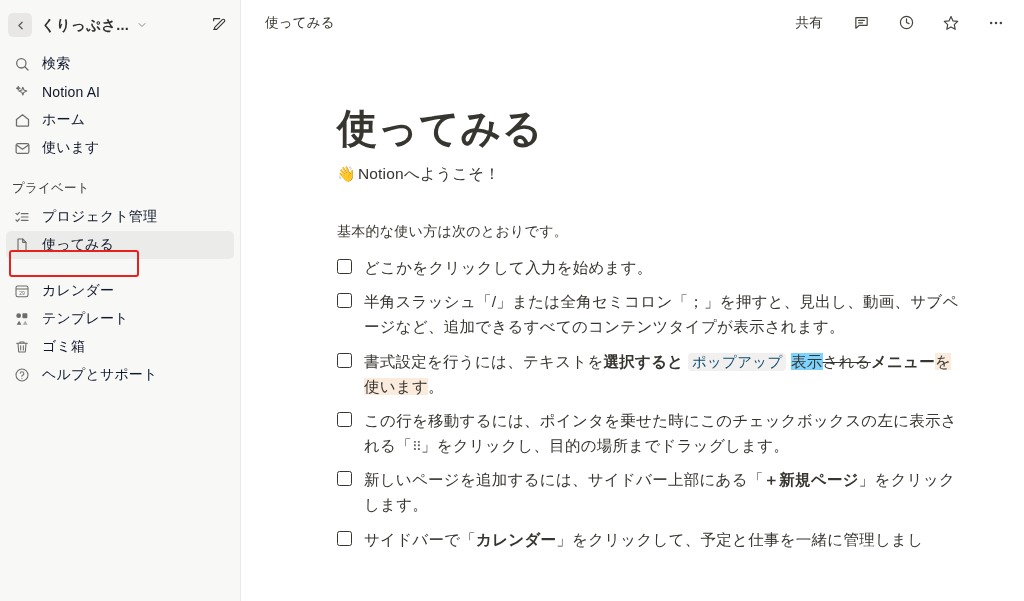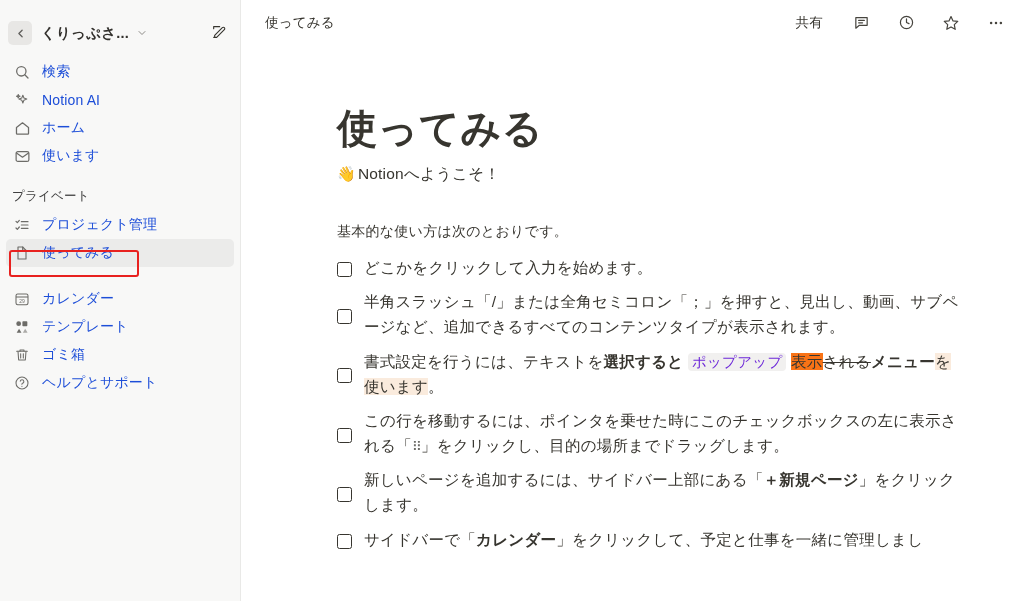--- a/index.html
+++ b/index.html
@@ -13,21 +13,21 @@
   }
   #app { position: relative; width: 1024px; height: 601px; display: flex; }
 
   
   #sidebar {
     width: 241px; height: 601px;
     background: #f8f8f7;
     border-right: 1px solid #e9e9e7;
     position: relative;
     flex: 0 0 241px;
-    padding-top: 14px;
+    padding-top: 6px;
   }
   .ws-row {
     display: flex; align-items: center;
     height: 30px; margin: 4px 8px 0 8px;
     position: relative;
   }
   .ws-back {
     width: 24px; height: 24px; border-radius: 5px;
     background: #e8e7e5;
     display: flex; align-items: center; justify-content: center;
@@ -61,21 +61,21 @@
     position: relative;
   }
   .nav-item .ico {
     width: 20px; height: 20px; flex: 0 0 20px;
     display: flex; align-items: center; justify-content: center;
     color: #6d6c68;
   }
   .nav-item .lbl {
     margin-left: 10px;
     font-size: 14px;
-    color: #1d4ed8;
+    color: #0f172a;
     white-space: nowrap;
     letter-spacing: .15px;
   }
   .nav-item.selected { background: #ebebea; }
 
   .section-label {
     font-size: 12.5px;
     color: #404040;
     padding: 0 12px;
     margin: 18px 0 6px 0;
@@ -144,48 +144,48 @@
 
   .intro {
     font-size: 14px;
     color: #37352f;
     letter-spacing: .25px;
     margin-bottom: 14px;
   }
 
   .todo {
     display: flex;
-    align-items: center;
+    align-items: flex-start;
     margin-bottom: 9px;
   }
   .cbox {
     width: 15px; height: 15px; flex: 0 0 15px;
     border: 1.6px solid #37352f;
     border-radius: 2.5px;
     margin-top: 4px;
     background: #fff;
     cursor: pointer;
   }
   .todo-text {
     margin-left: 12px;
     font-size: 15.5px;
     line-height: 1.62;
     color: #37352f;
     letter-spacing: .25px;
     max-width: 600px;
   }
   .b { font-weight: 700; }
   .code-red {
-    color: #6d28d9;
+    color: #0c4a6e;
     background: #f1f0ef;
     border-radius: 4px;
     padding: 1px 4px;
     font-size: 14.5px;
   }
-  .underline-soft { background: #f97316; }
+  .underline-soft { background: #7dd3fc; }
   .strike { text-decoration: line-through; }
   .hl { background: #faebdd; }
   .mono-dots { letter-spacing: -0.5px; color:#6d6c68; font-size: 13px; }
 </style>
 </head>
 <body>
 
 <div id="app">
 
   <div id="sidebar">

